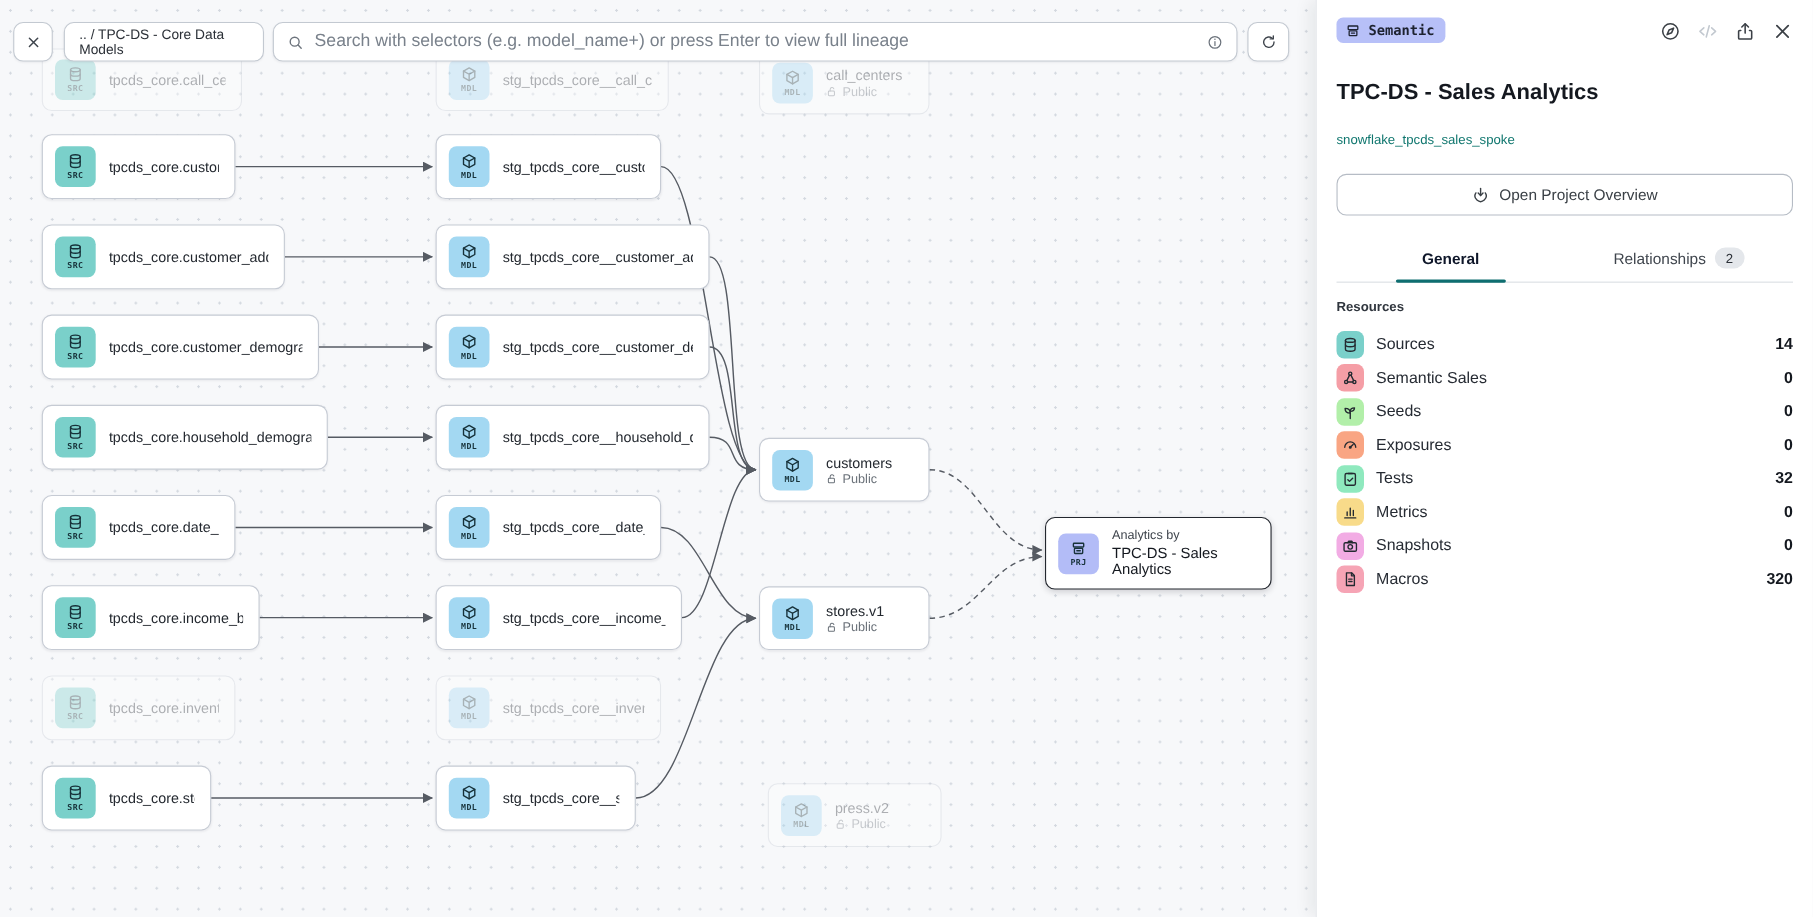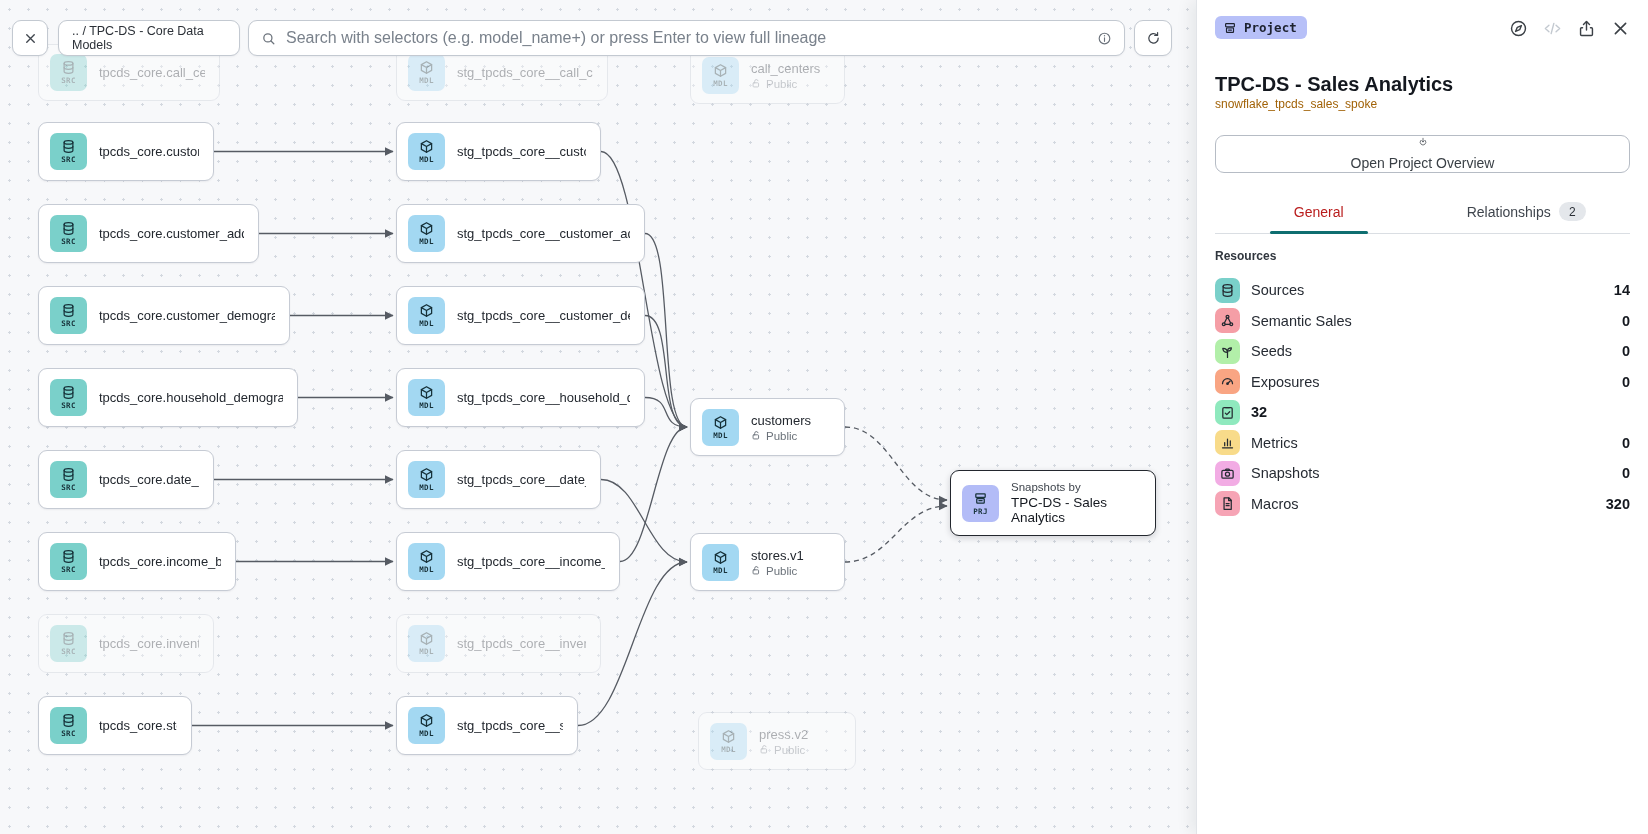--- a/index.html
+++ b/index.html
@@ -65,34 +65,34 @@
     display:inline-flex;align-items:center;gap:7px;background:#b7c0f8;color:#1d2230;
     border-radius:6px;padding:4px 10px 4px 8px;
     font-family:"DejaVu Sans Mono",monospace;font-size:12.5px;font-weight:700;
   }
   .type-badge svg{width:14px;height:14px;}
   .panel-actions{display:flex;align-items:center;gap:15px;padding-top:3px;}
   .pa-icon{width:19px;height:19px;color:#3b4046;cursor:pointer;display:flex;}
   .pa-icon svg{width:19px;height:19px;}
   .pa-icon.disabled{color:#c3c9d0;cursor:default;}
   .panel-title{margin-top:34px;font-size:20px;font-weight:700;color:#14181f;}
-  .panel-sub{margin-top:1px;font-size:12px;color:#a16207;}
+  .panel-sub{margin-top:24px;font-size:12px;color:#0f766e;}
   .overview-btn{
     margin-top:24px;width:100%;height:38px;border:1px solid #b6bcc5;border-radius:9px;
     background:#fff;display:flex;align-items:center;justify-content:center;gap:9px;
-    font-size:14px;color:#3a4046;cursor:pointer;font-family:inherit;flex-direction:column;
+    font-size:14px;color:#3a4046;cursor:pointer;font-family:inherit;
   }
   .overview-btn svg{width:16px;height:16px;}
   .tabs{display:flex;margin-top:18px;border-bottom:1px solid #dadee3;}
   .tab{flex:1;display:flex;justify-content:center;cursor:pointer;}
   .tab-inner{
     display:flex;align-items:center;gap:8px;padding:11px 10px 12px;position:relative;
     font-size:14px;color:#3f454d;
   }
-  .tab.active .tab-inner{color:#b91c1c;font-weight:400;}
+  .tab.active .tab-inner{color:#0f172a;font-weight:700;}
   .tab.active .tab-inner::after{
     content:"";position:absolute;left:-14px;right:-14px;bottom:-1px;height:3px;
     background:#0e6e70;border-radius:2px;
   }
   .tab-count{
     background:#e4e7eb;color:#2b3037;border-radius:10px;min-width:13px;height:19px;
     display:flex;align-items:center;justify-content:center;font-size:12px;padding:0 7px;font-weight:400;
   }
   .res-label{margin-top:15px;font-size:12px;font-weight:700;color:#30363e;}
   .res-list{margin-top:12px;display:flex;flex-direction:column;}
@@ -437,21 +437,21 @@
       <div class="node selected" style="left: 950px; top: 470px; width: 206px; height: 66px;">
         <div class="tile" style="background:#b3bcf7">
           <svg width="15" height="15" viewBox="0 0 24 24" fill="none" stroke="currentColor" stroke-width="2" stroke-linecap="round" stroke-linejoin="round">
             <rect x="4.5" y="4.5" width="15" height="5.5" rx="1"></rect>
             <rect x="6" y="12" width="12" height="7.5" rx="1"></rect>
             <path d="M9.5 15.5h5"></path>
           </svg>
           <span class="tile-tag">PRJ</span>
         </div>
         <div class="nbody">
-          <div class="nkicker">Snapshots by</div>
+          <div class="nkicker">Analytics by</div>
             <div class="nname">TPC-DS - Sales Analytics</div>
         </div>
       </div>
     </div>
 
   <div class="tbtn" style="left:12px;width:36px;">
     <svg viewBox="0 0 24 24" fill="none" stroke="currentColor" stroke-width="2.2" stroke-linecap="round">
         <path d="M6 6l12 12M18 6L6 18"></path>
       </svg>
   </div>
@@ -479,21 +479,21 @@
 </div>
 
 <div class="panel">
   <div class="panel-top">
     <div class="type-badge">
       <svg viewBox="0 0 24 24" fill="none" stroke="currentColor" stroke-width="2" stroke-linecap="round" stroke-linejoin="round">
           <rect x="4.5" y="4.5" width="15" height="5.5" rx="1"></rect>
           <rect x="6" y="12" width="12" height="7.5" rx="1"></rect>
           <path d="M9.5 15.5h5"></path>
         </svg>
-      <span>Project</span>
+      <span>Semantic</span>
     </div>
     <div class="panel-actions">
       <span class="pa-icon">
         <svg viewBox="0 0 24 24" fill="none" stroke="currentColor" stroke-width="1.8" stroke-linecap="round" stroke-linejoin="round">
             <circle cx="12" cy="12" r="8.8"></circle>
             <path d="M15.7 8.3l-2.2 5.2-5.2 2.2 2.2-5.2z"></path>
           </svg>
       </span>
       <span class="pa-icon disabled">
         <svg viewBox="0 0 24 24" fill="none" stroke="currentColor" stroke-width="1.8" stroke-linecap="round" stroke-linejoin="round">
@@ -591,20 +591,21 @@
         <span class="res-count">0</span>
       </div>
       <div class="res-row">
         <span class="res-tile" style="background:#8fe9be">
           <svg width="15" height="15" viewBox="0 0 24 24" fill="none" stroke="currentColor" stroke-width="2" stroke-linecap="round" stroke-linejoin="round">
             <rect x="4.5" y="4" width="15" height="17" rx="2"></rect>
             <path d="M9 4h6"></path>
             <path d="M8.5 13l2.4 2.4 4.6-4.6"></path>
           </svg>
         </span>
+        <span class="res-name">Tests</span>
         <span class="res-count">32</span>
       </div>
       <div class="res-row">
         <span class="res-tile" style="background:#f8db8a">
           <svg width="15" height="15" viewBox="0 0 24 24" fill="none" stroke="currentColor" stroke-width="2" stroke-linecap="round" stroke-linejoin="round">
             <path d="M4 20.5h16"></path>
             <path d="M7.5 17v-5M12 17V6.5M16.5 17v-7.5"></path>
           </svg>
         </span>
         <span class="res-name">Metrics</span>

